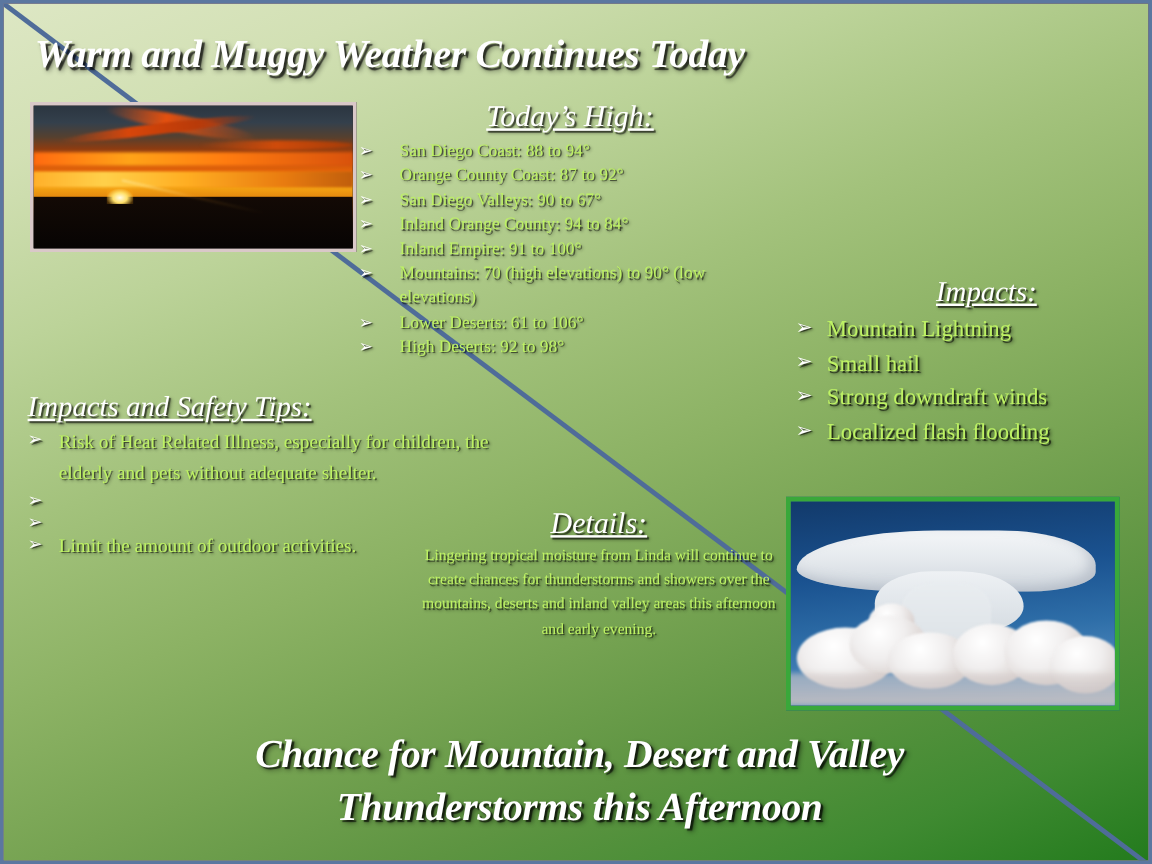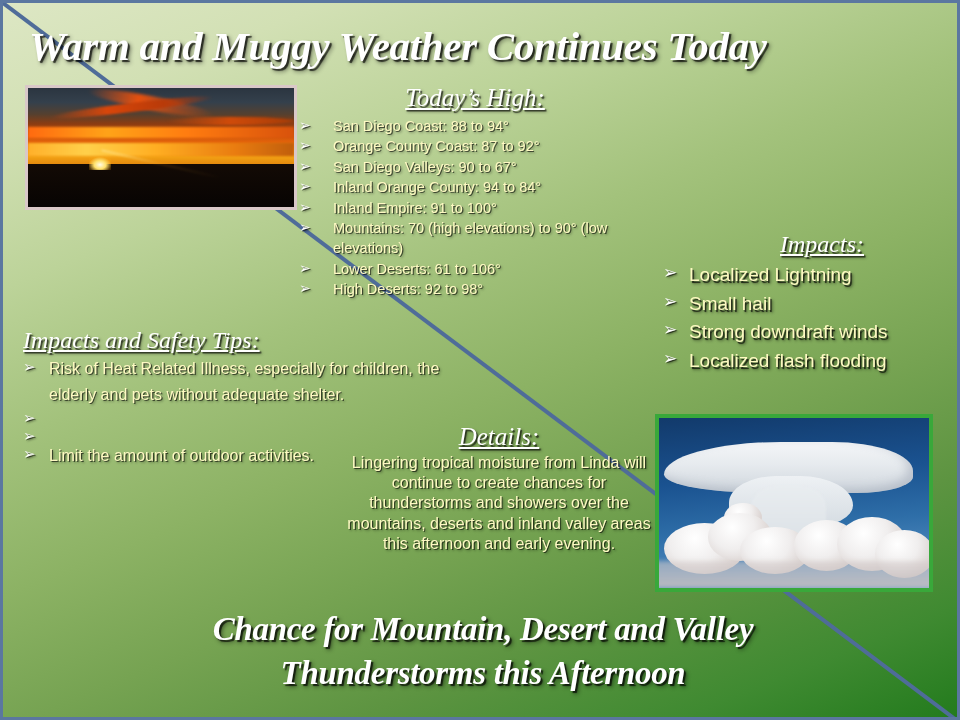--- a/index.html
+++ b/index.html
@@ -49,37 +49,38 @@
     letter-spacing:-.3px;
   }
   .sec-head {
     font-family:"Liberation Serif", serif;
     font-style:italic;
     color:#ffffff;
     text-decoration:underline;
     text-shadow:1.5px 1.5px 1px rgba(0,0,0,.62), 2px 2px 3px rgba(0,0,0,.38);
   }
   .body-txt {
-    color:#fef9c3;
+    color:#bef264;
     text-shadow:1.2px 1.2px 0.6px rgba(0,0,0,.58), 2px 2px 2.5px rgba(0,0,0,.33);
+    font-family:Liberation Serif, serif;
   }
 
   
   .bl { display:flex; align-items:flex-start; }
   .arw {
     flex:0 0 auto;
     color:#ffffff;
     line-height:1;
     text-shadow:1.2px 1.2px .6px rgba(0,0,0,.6), 2px 2px 2px rgba(0,0,0,.35);
   }
 
   
   #title {
     position:absolute; left:26px; top:22px;
-    font-size:41px; line-height:42px;
+    font-size:33px; line-height:42px;
     white-space:nowrap;
   }
 
   
   #sunset-frame {
     position:absolute; left:22px; top:82px;
     width:272px; height:125px;
     border:3px solid #d9c8c8;
     background:#111;
     overflow:hidden;
@@ -160,21 +161,21 @@
   #impacts { position:absolute; left:636px; top:226px; width:318px;margin-left:24px; }
   #impacts .sec-head { display:block; text-align:center; font-size:24px; line-height:30px; }
   #impacts ul { list-style:none; margin-top:2px; }
   #impacts li { font-size:19px; line-height:28.5px; }
   #impacts .arw { width:26px; font-size:17px; padding-top:3px; }
   #impacts .body-txt { text-shadow:1.5px 1.5px .8px rgba(0,0,0,.72), 2.5px 2.5px 3px rgba(0,0,0,.45); }
 
   
   #details { position:absolute; left:340px; top:418px; width:312px; text-align:center; }
   #details .sec-head { display:block; font-size:25px; line-height:31px; }
-  #details p { font-size:16px; line-height:20.2px; margin-top:1px; }
+  #details p { font-size:13px; line-height:20.2px; margin-top:1px; }
 
   
   #cloud-frame {
     position:absolute; left:652px; top:411px;
     width:278px; height:178px;
     border:4px solid #39a83a;
     background:#1e4f84;
     overflow:hidden;
   }
   #cloud-frame .sky2 {
@@ -307,21 +308,21 @@
         <span class="txt body-txt">Limit the amount of outdoor activities.</span>
       </li>
     </ul>
   </div>
 
   <div id="impacts">
     <span class="sec-head">Impacts:</span>
     <ul>
       <li class="bl">
         <span class="arw">➢</span>
-        <span class="txt body-txt">Localized Lightning</span>
+        <span class="txt body-txt">Mountain Lightning</span>
       </li>
       <li class="bl">
         <span class="arw">➢</span>
         <span class="txt body-txt">Small hail</span>
       </li>
       <li class="bl">
         <span class="arw">➢</span>
         <span class="txt body-txt">Strong downdraft winds</span>
       </li>
       <li class="bl">

